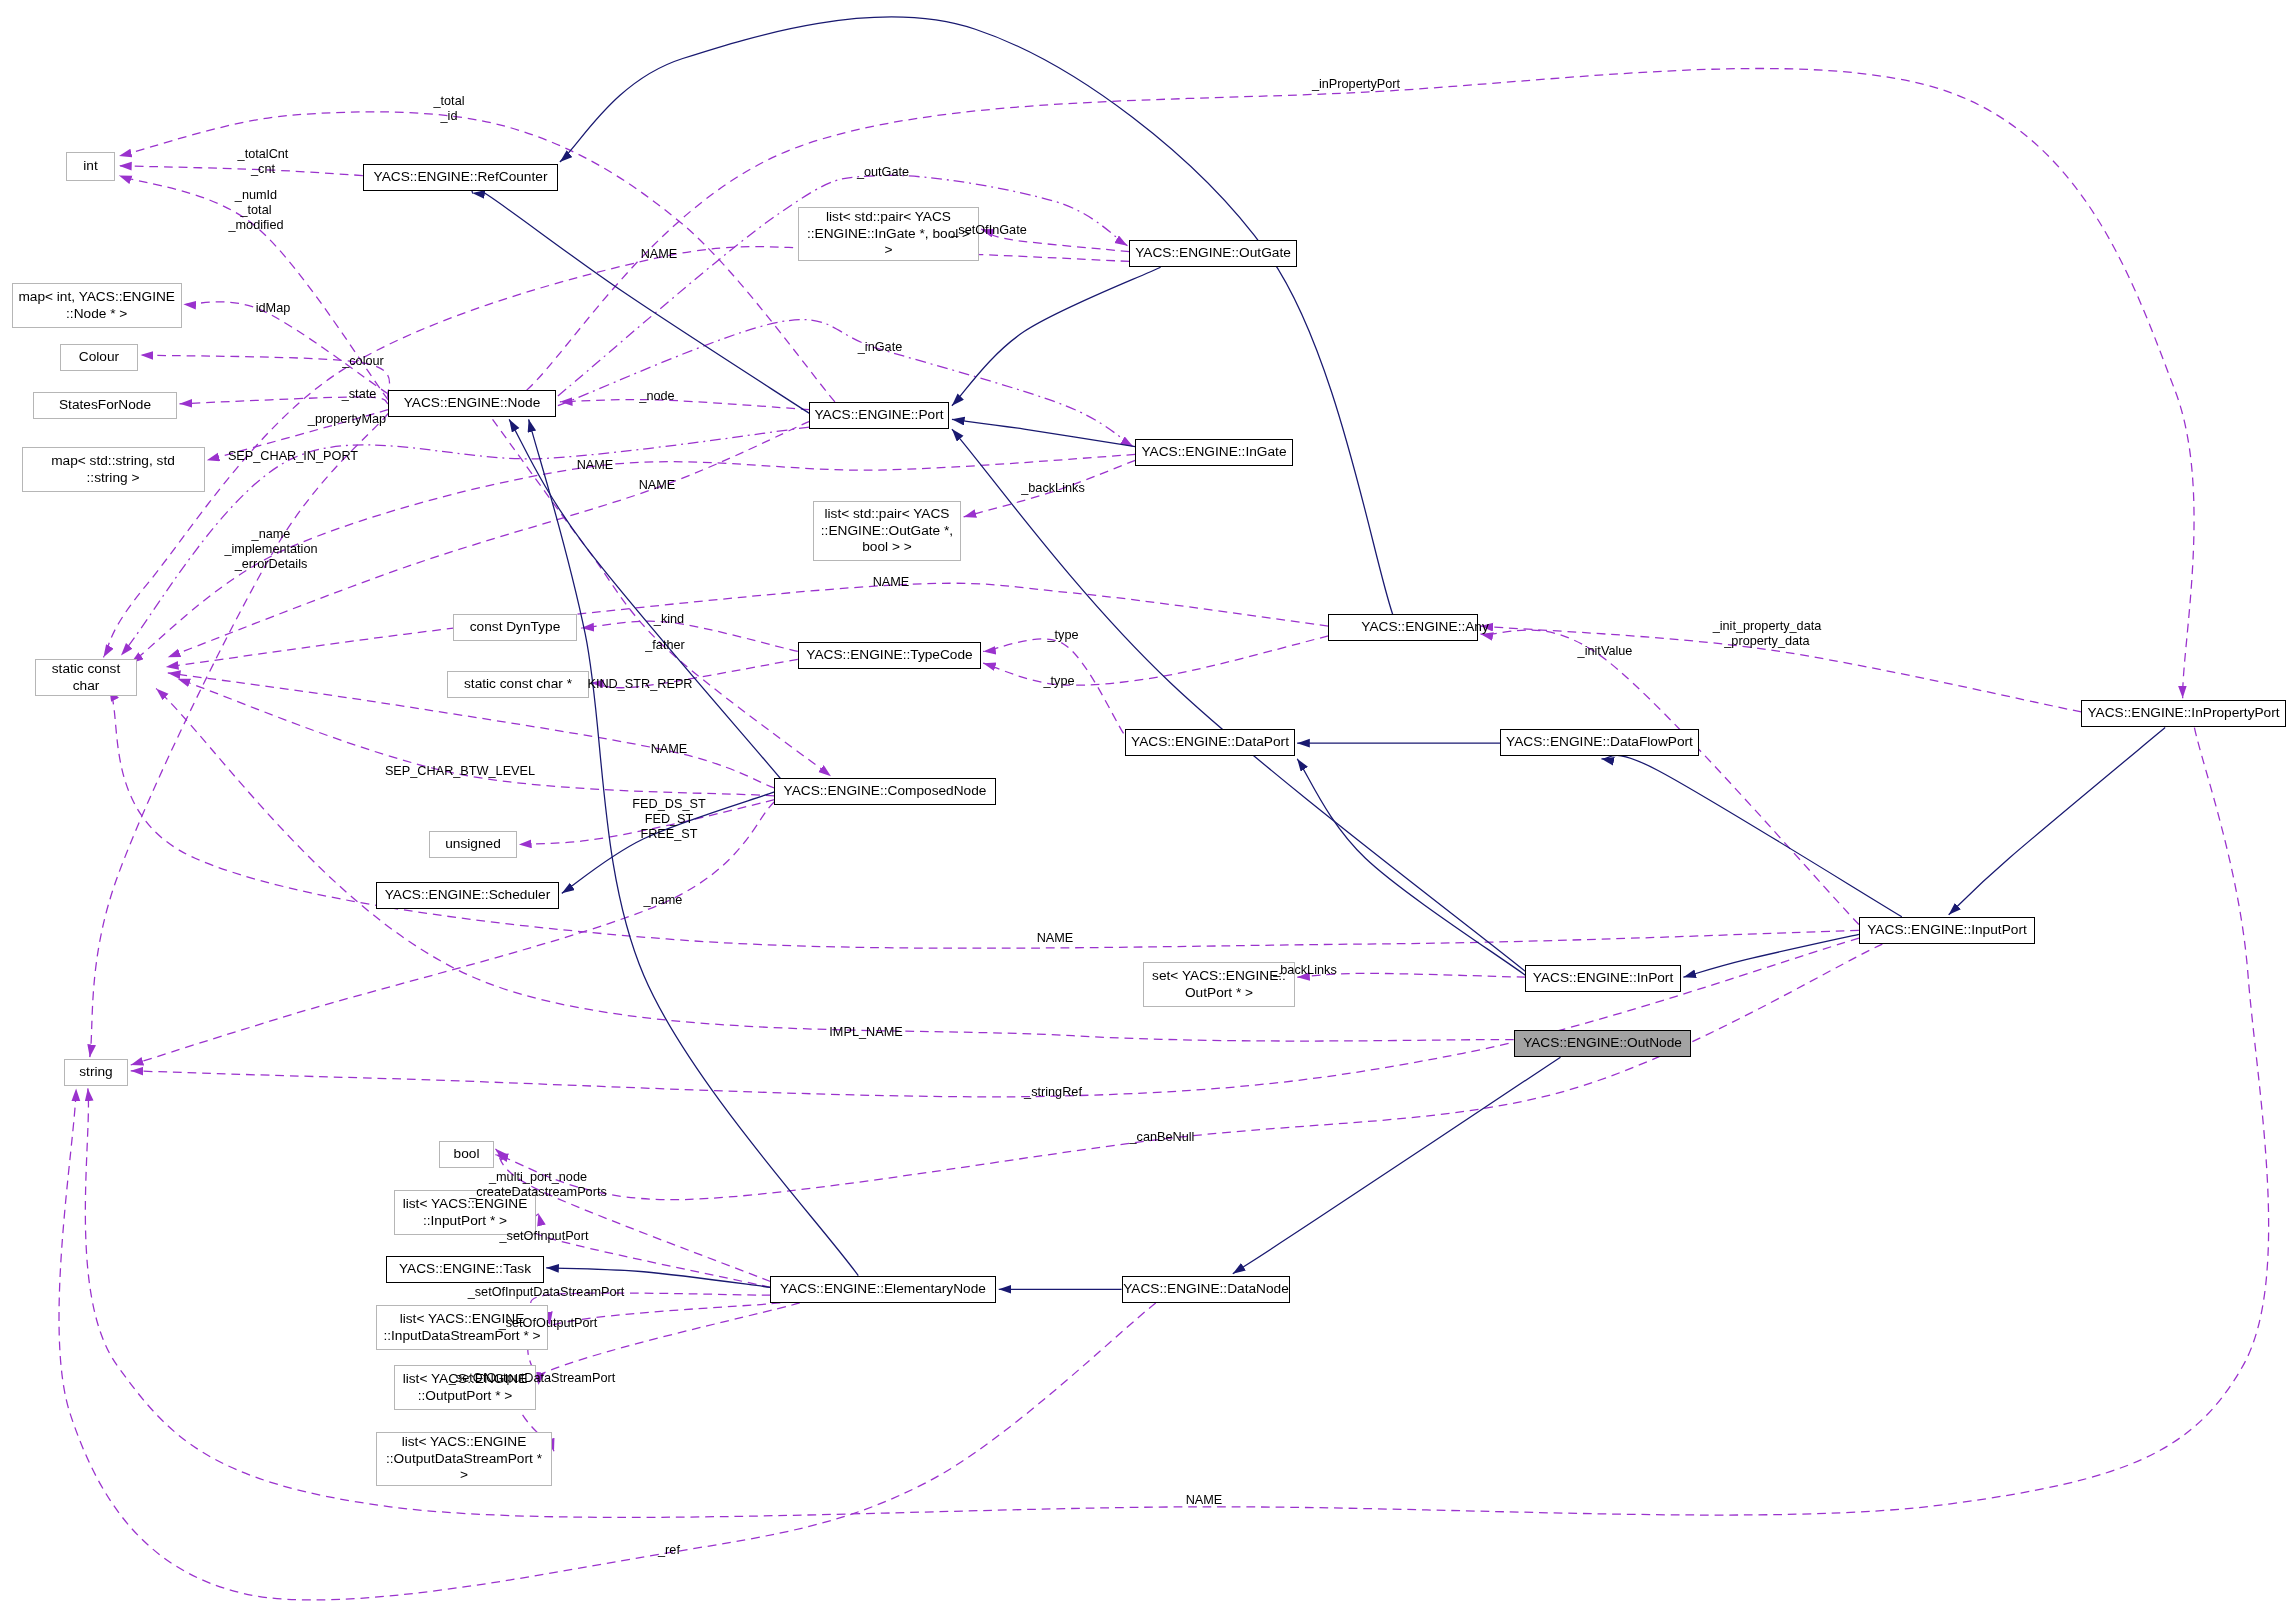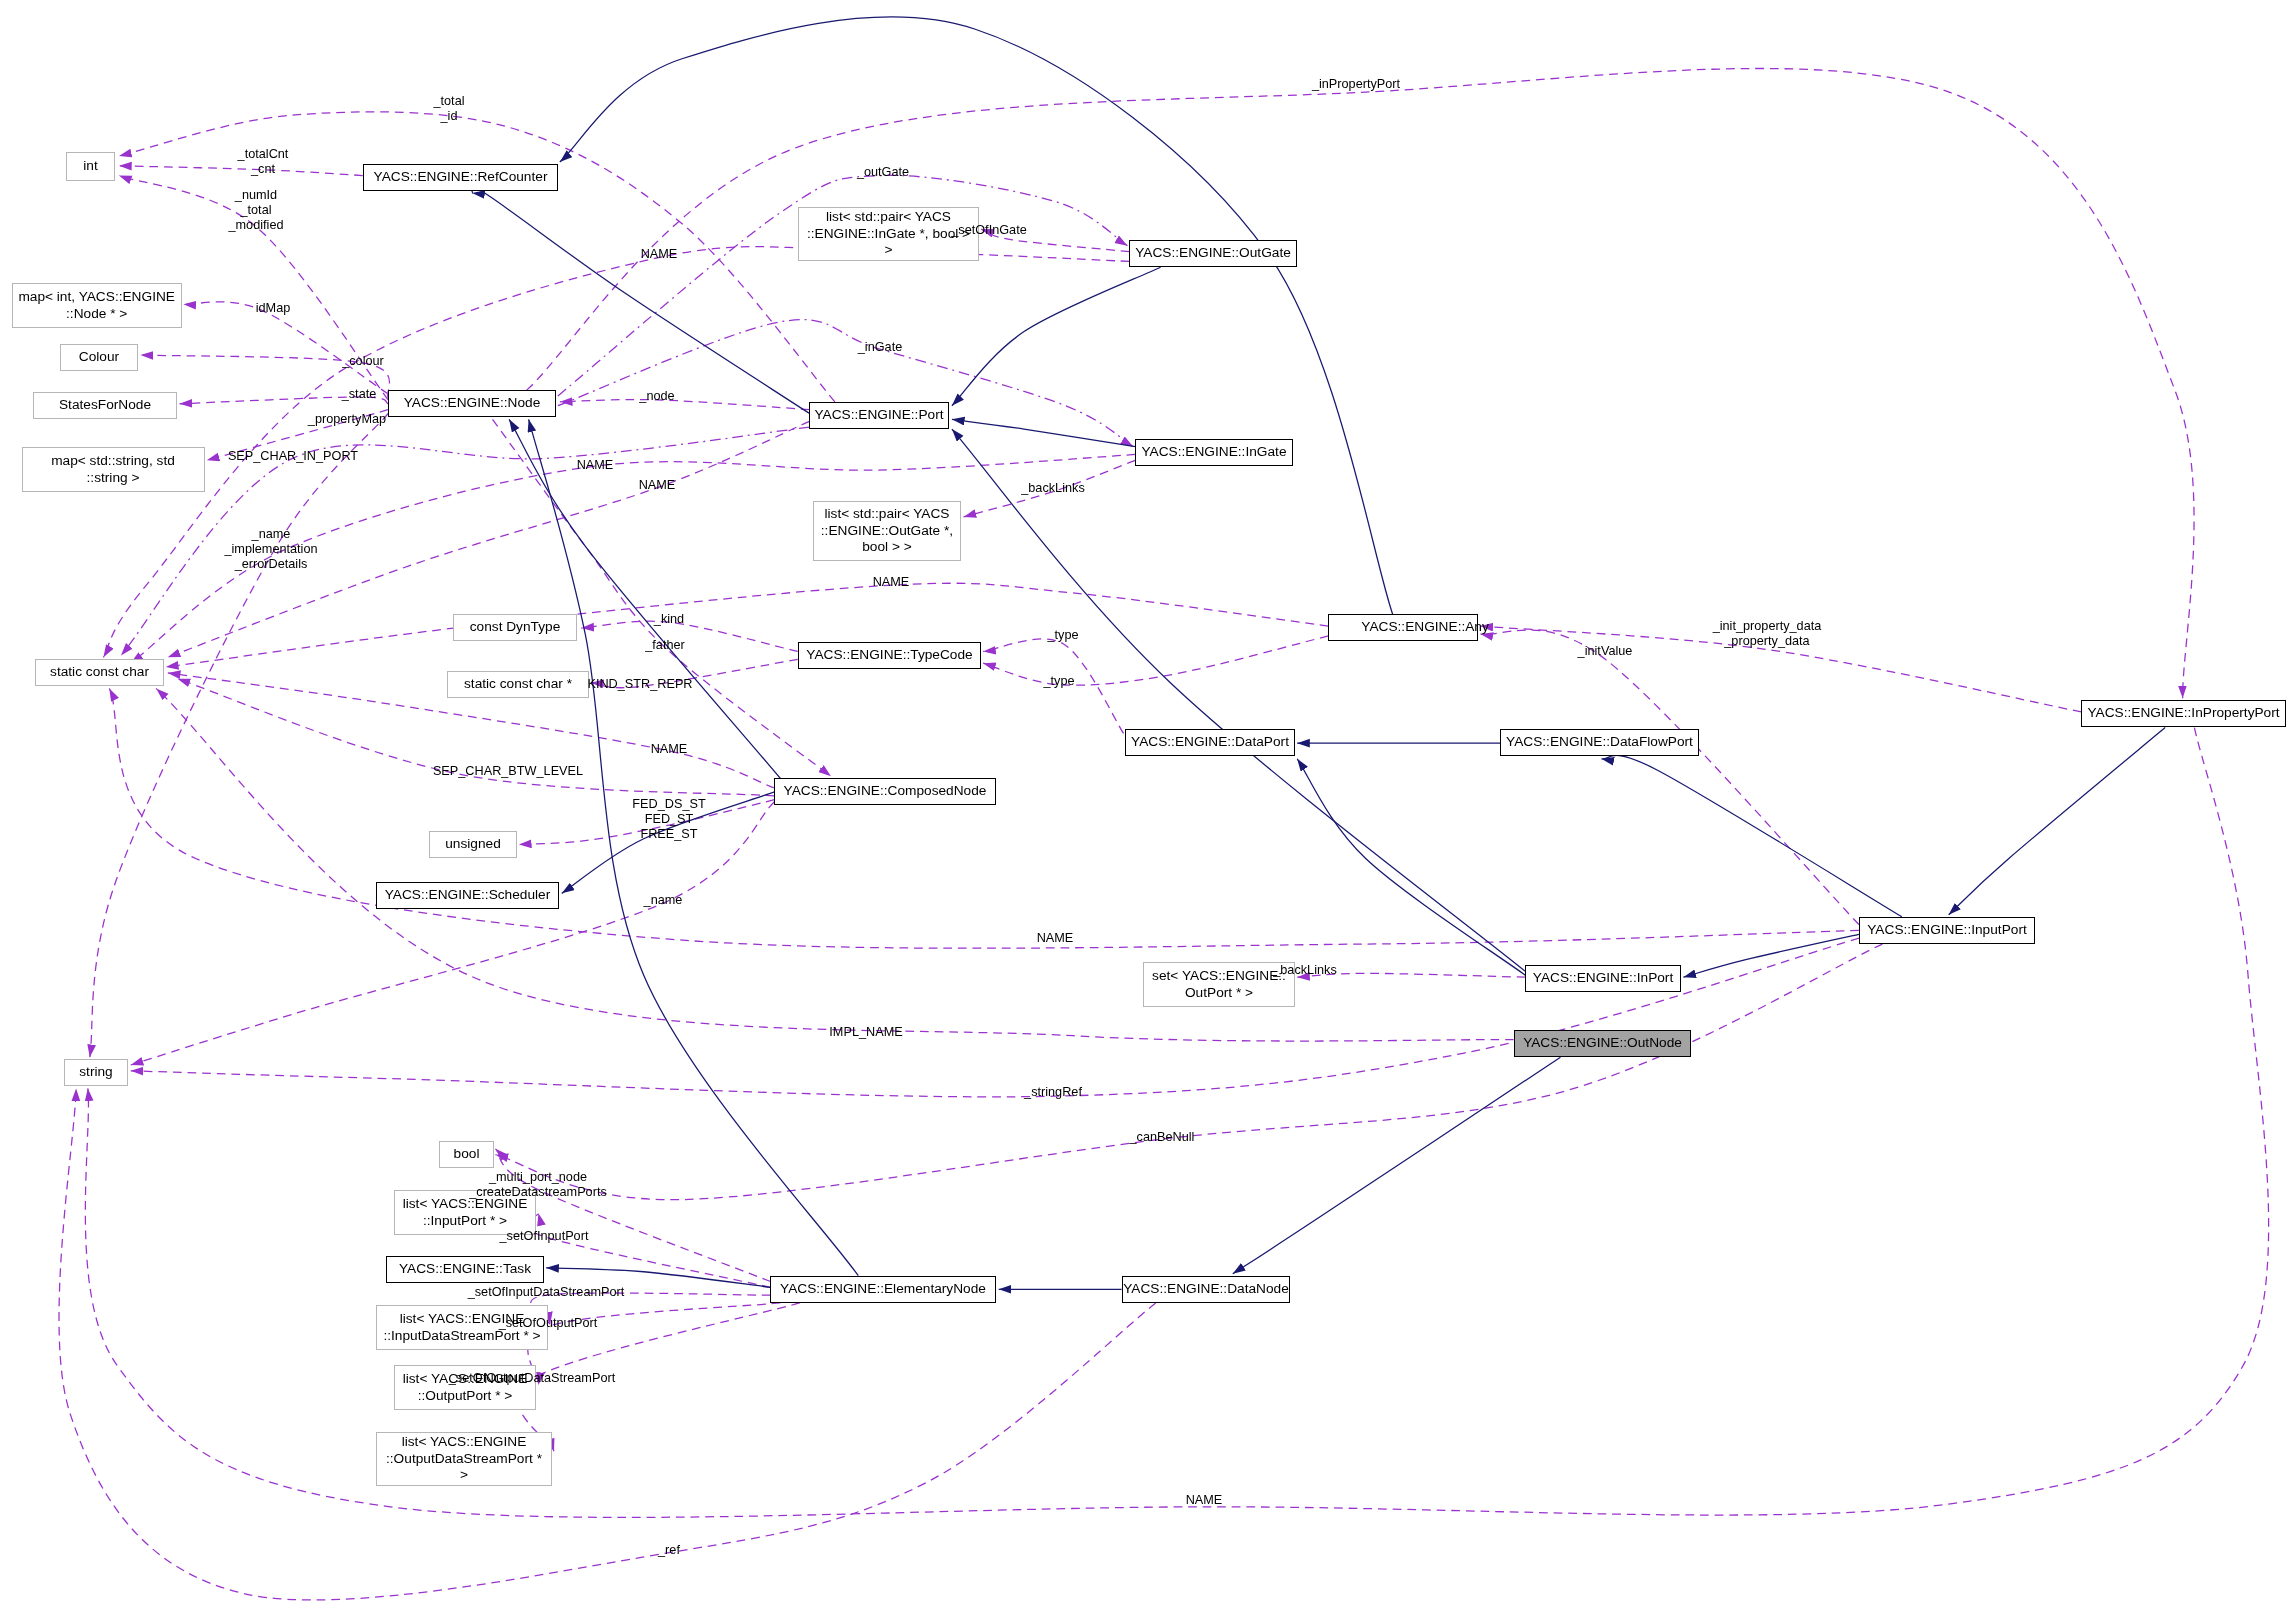--- a/index.html
+++ b/index.html
@@ -95,21 +95,21 @@
   </svg>
   <div id="nodes-group">
       <div class="node template" style="left: 66px; top: 152px; width: 49px; min-height: 29px;">int</div>
       <div class="node class" style="left: 363px; top: 164px; width: 195px; min-height: 27px;">YACS::ENGINE::RefCounter</div>
       <div class="node template" style="left: 11.7px; top: 283px; width: 170px; min-height: 45px;">map&lt; int, YACS::ENGINE
 ::Node * &gt;</div>
       <div class="node template" style="left: 60px; top: 344px; width: 78px; min-height: 27px;">Colour</div>
       <div class="node template" style="left: 33px; top: 392px; width: 144px; min-height: 27px;">StatesForNode</div>
       <div class="node template" style="left: 21.5px; top: 447px; width: 183px; min-height: 45px;">map&lt; std::string, std
 ::string &gt;</div>
-      <div class="node template" style="left: 35px; top: 659px; width: 129px; min-height: 27px;">static const char</div>
+      <div class="node template" style="left: 35px; top: 659px; width: 102px; min-height: 27px;">static const char</div>
       <div class="node class" style="left: 388px; top: 390px; width: 168px; min-height: 27px;">YACS::ENGINE::Node</div>
       <div class="node template" style="left: 798px; top: 207px; width: 181px; min-height: 45px;">list&lt; std::pair&lt; YACS
 ::ENGINE::InGate *, bool &gt; &gt;</div>
       <div class="node class" style="left: 1129px; top: 240px; width: 168px; min-height: 27px;">YACS::ENGINE::OutGate</div>
       <div class="node class" style="left: 809px; top: 402px; width: 140px; min-height: 27px;">YACS::ENGINE::Port</div>
       <div class="node class" style="left: 1135px; top: 439px; width: 158px; min-height: 27px;">YACS::ENGINE::InGate</div>
       <div class="node template" style="left: 813px; top: 501px; width: 148px; min-height: 60px;">list&lt; std::pair&lt; YACS
 ::ENGINE::OutGate *,
 bool &gt; &gt;</div>
       <div class="node template" style="left: 453px; top: 614px; width: 124px; min-height: 27px;">const DynType</div>
@@ -169,21 +169,21 @@
       <div class="edge-label" style="left: 891px; top: 582px;">NAME</div>
       <div class="edge-label" style="left: 669px; top: 619px;">_kind</div>
       <div class="edge-label" style="left: 665px; top: 645px;">_father</div>
       <div class="edge-label" style="left: 640px; top: 684px;">KIND_STR_REPR</div>
       <div class="edge-label" style="left: 1063px; top: 635px;">_type</div>
       <div class="edge-label" style="left: 1059px; top: 681px;">_type</div>
       <div class="edge-label" style="left: 1767px; top: 634px;">_init_property_data
 _property_data</div>
       <div class="edge-label" style="left: 1605px; top: 651px;">_initValue</div>
       <div class="edge-label" style="left: 669px; top: 749px;">NAME</div>
-      <div class="edge-label" style="left: 460px; top: 771px; margin-left: 48px;">SEP_CHAR_BTW_LEVEL</div>
+      <div class="edge-label" style="left: 460px; top: 771px;">SEP_CHAR_BTW_LEVEL</div>
       <div class="edge-label" style="left: 669px; top: 819px;">FED_DS_ST
 FED_ST
 FREE_ST</div>
       <div class="edge-label" style="left: 663px; top: 900px;">_name</div>
       <div class="edge-label" style="left: 1055px; top: 938px;">NAME</div>
       <div class="edge-label" style="left: 1305px; top: 970px;">_backLinks</div>
       <div class="edge-label" style="left: 866px; top: 1032px;">IMPL_NAME</div>
       <div class="edge-label" style="left: 1053px; top: 1092px;">_stringRef</div>
       <div class="edge-label" style="left: 1162px; top: 1137px;">_canBeNull</div>
       <div class="edge-label" style="left: 538px; top: 1185px;">_multi_port_node

